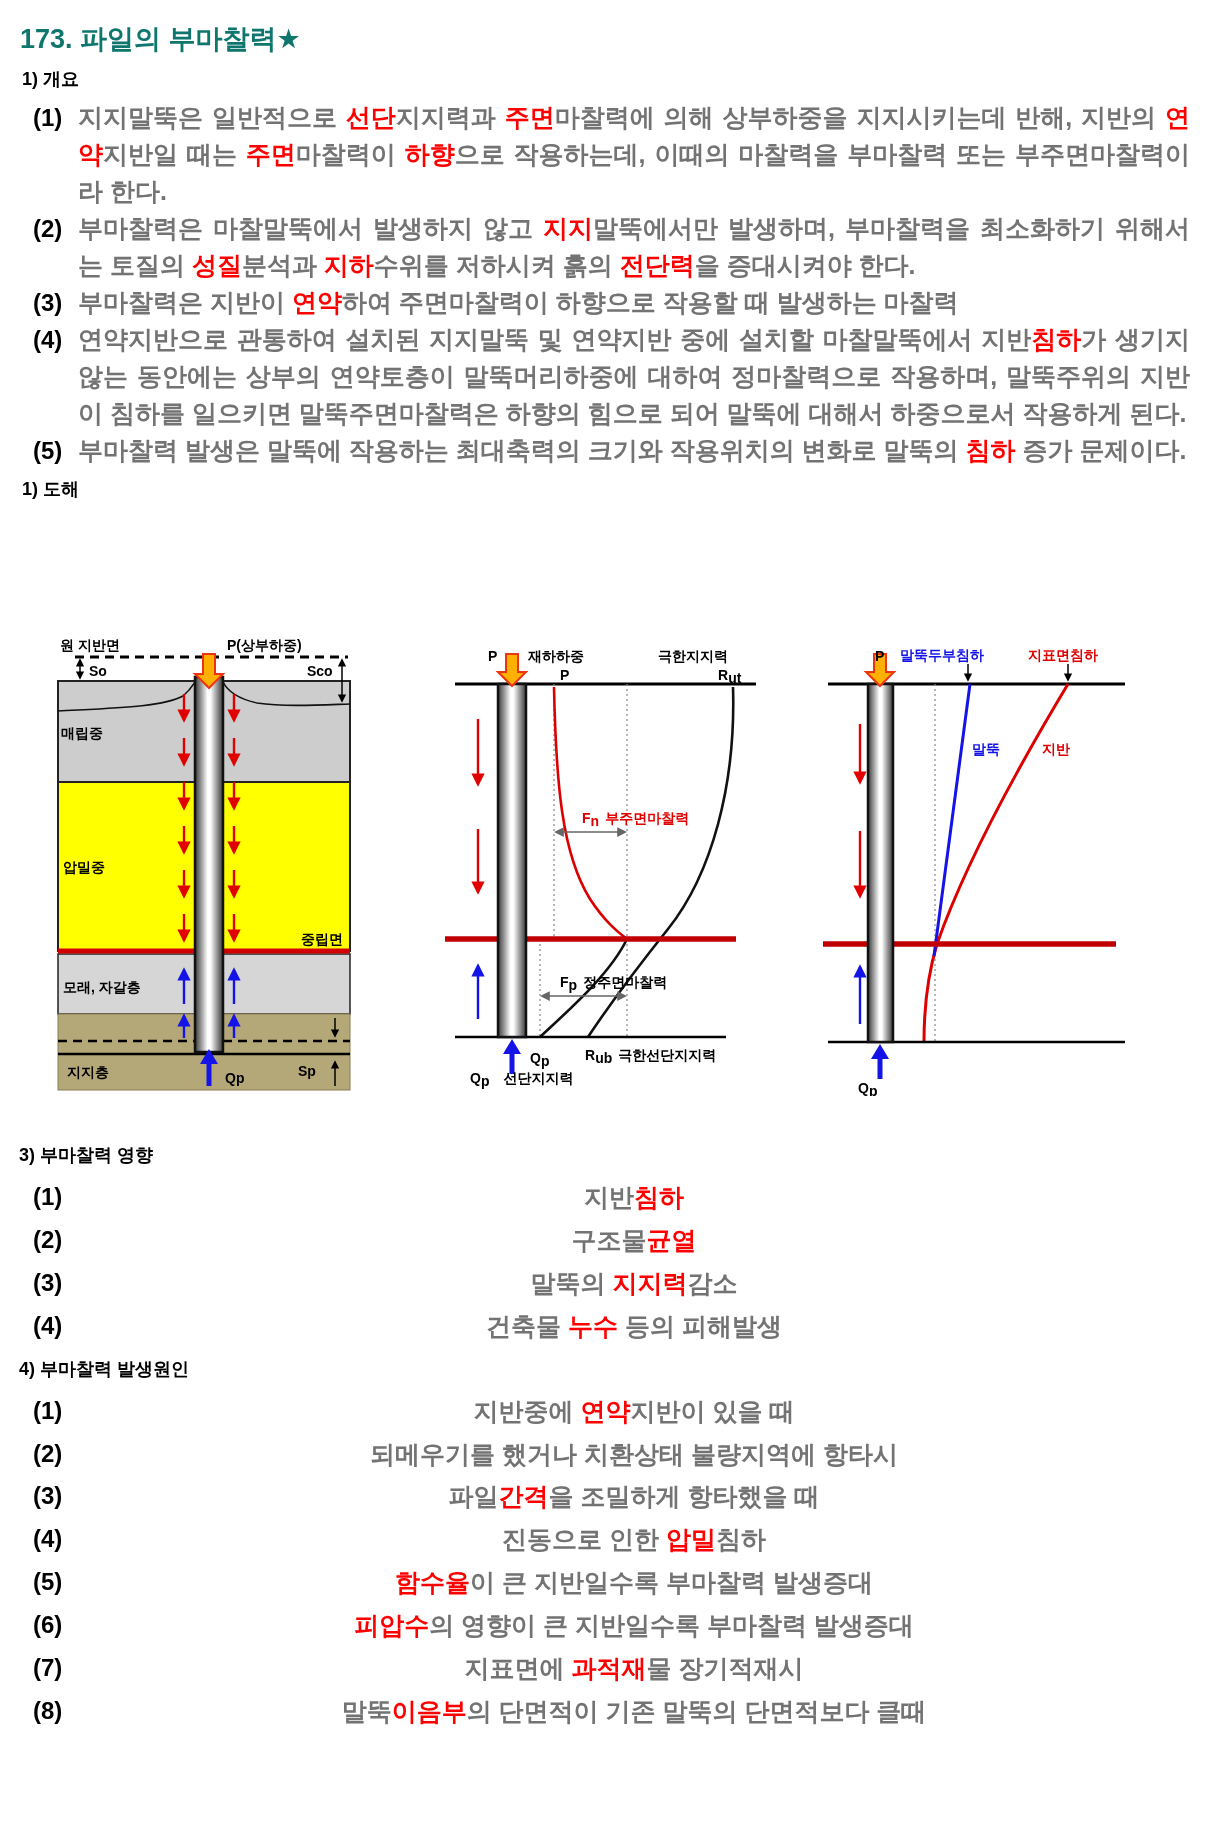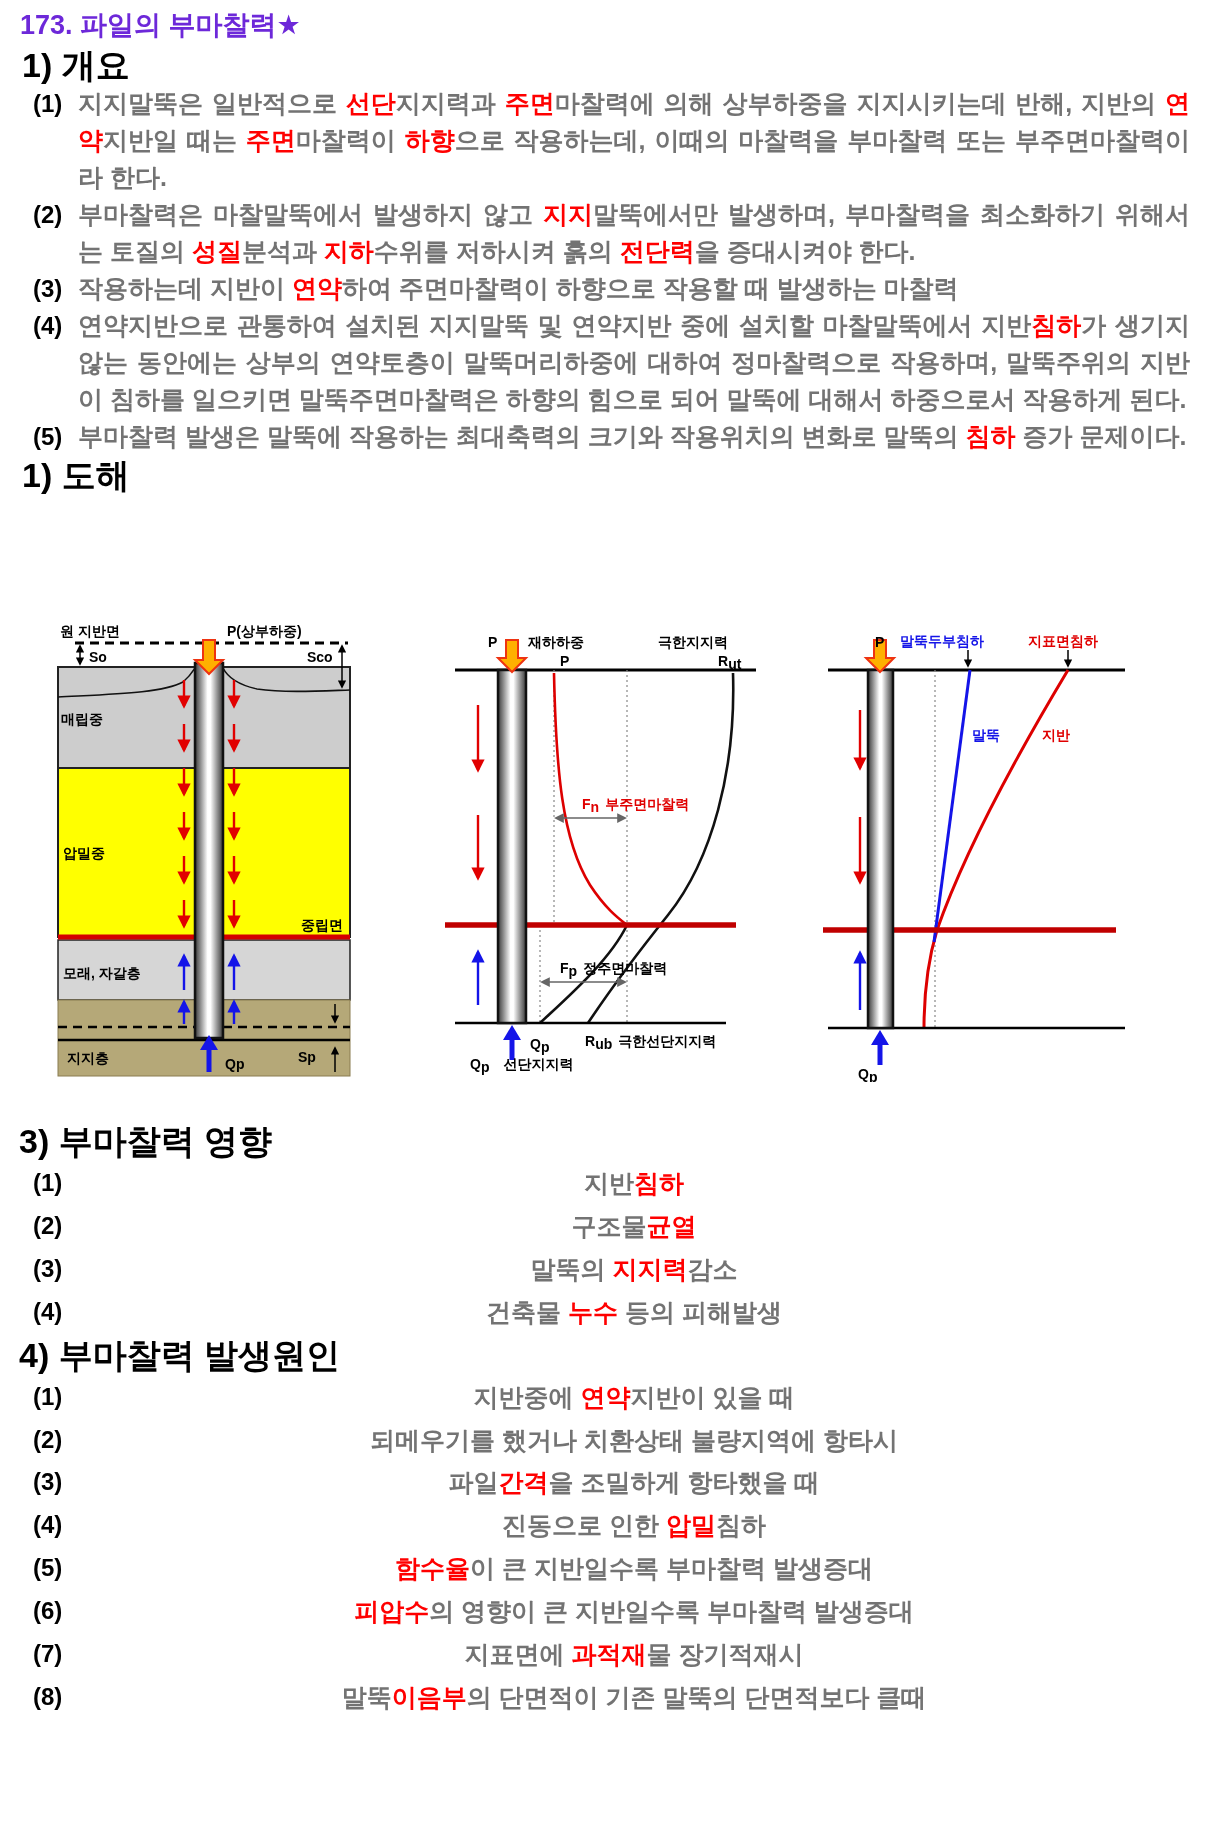--- a/index.html
+++ b/index.html
@@ -1,22 +1,22 @@
 <!DOCTYPE html>
 <html><head>
 <meta charset="utf-8">
 <style>
   html,body{margin:0;padding:0;}
   body{
     width:1220px;height:1824px;background:#fff;color:#000;
     font-family:"Liberation Sans","DejaVu Sans",sans-serif;
     font-weight:bold;position:relative;overflow:hidden;
   }
-  .title{font-size:27px;color:#6d28d9;padding:7px 0 2px 20px;line-height:36px;}
-  .heading{font-size:34px;line-height:40px;padding-left:22px;}
+  .title{font-size:27px;color:#0f766e;padding:21px 0 2px 20px;line-height:36px;}
+  .heading{font-size:18px;line-height:40px;padding-left:22px;}
   .item{display:flex;padding:0 30px 0 33px;}
   .item .num{width:45px;flex:none;font-size:24px;line-height:37px;}
   .item .body{flex:1;font-size:25px;line-height:37px;text-align:justify;}
   .sec34 .item .num{line-height:42px;}
   .sec34 .item .body{line-height:42px;text-align:center;}
   .sec34 .heading{line-height:42px;padding-left:19px;}
   .seg-r{color:#FF0000;font-family:Liberation Serif, serif;}
   .seg-k{color:#737373;}
   .diagram-strip{position:relative;height:625px;}
   .dsvg{position:absolute;}
@@ -34,21 +34,21 @@
   <div class="item">
     <span class="num">(1)</span>
     <span class="body"><span class="seg-k">지지말뚝은 일반적으로 </span><span class="seg-r">선단</span><span class="seg-k">지지력과 </span><span class="seg-r">주면</span><span class="seg-k">마찰력에 의해 상부하중을 지지시키는데 반해, 지반의 </span><span class="seg-r">연약</span><span class="seg-k">지반일 때는 </span><span class="seg-r">주면</span><span class="seg-k">마찰력이 </span><span class="seg-r">하향</span><span class="seg-k">으로 작용하는데, 이때의 마찰력을 부마찰력 또는 부주면마찰력이라 한다.</span></span>
   </div>
   <div class="item">
     <span class="num">(2)</span>
     <span class="body"><span class="seg-k">부마찰력은 마찰말뚝에서 발생하지 않고 </span><span class="seg-r">지지</span><span class="seg-k">말뚝에서만 발생하며, 부마찰력을 최소화하기 위해서는 토질의 </span><span class="seg-r">성질</span><span class="seg-k">분석과 </span><span class="seg-r">지하</span><span class="seg-k">수위를 저하시켜 흙의 </span><span class="seg-r">전단력</span><span class="seg-k">을 증대시켜야 한다.</span></span>
   </div>
   <div class="item">
     <span class="num">(3)</span>
-    <span class="body"><span class="seg-k">작용하는데 지반이 </span><span class="seg-r">연약</span><span class="seg-k">하여 주면마찰력이 하향으로 작용할 때 발생하는 마찰력</span></span>
+    <span class="body"><span class="seg-k">부마찰력은 지반이 </span><span class="seg-r">연약</span><span class="seg-k">하여 주면마찰력이 하향으로 작용할 때 발생하는 마찰력</span></span>
   </div>
   <div class="item">
     <span class="num">(4)</span>
     <span class="body"><span class="seg-k">연약지반으로 관통하여 설치된 지지말뚝 및 연약지반 중에 설치할 마찰말뚝에서 지반</span><span class="seg-r">침하</span><span class="seg-k">가 생기지 않는 동안에는 상부의 연약토층이 말뚝머리하중에 대하여 정마찰력으로 작용하며, 말뚝주위의 지반이 침하를 일으키면 말뚝주면마찰력은 하향의 힘으로 되어 말뚝에 대해서 하중으로서 작용하게 된다.</span></span>
   </div>
   <div class="item">
     <span class="num">(5)</span>
     <span class="body"><span class="seg-k">부마찰력 발생은 말뚝에 작용하는 최대축력의 크기와 작용위치의 변화로 말뚝의 </span><span class="seg-r">침하</span><span class="seg-k"> 증가 문제이다.</span></span>
   </div>
 </div>

